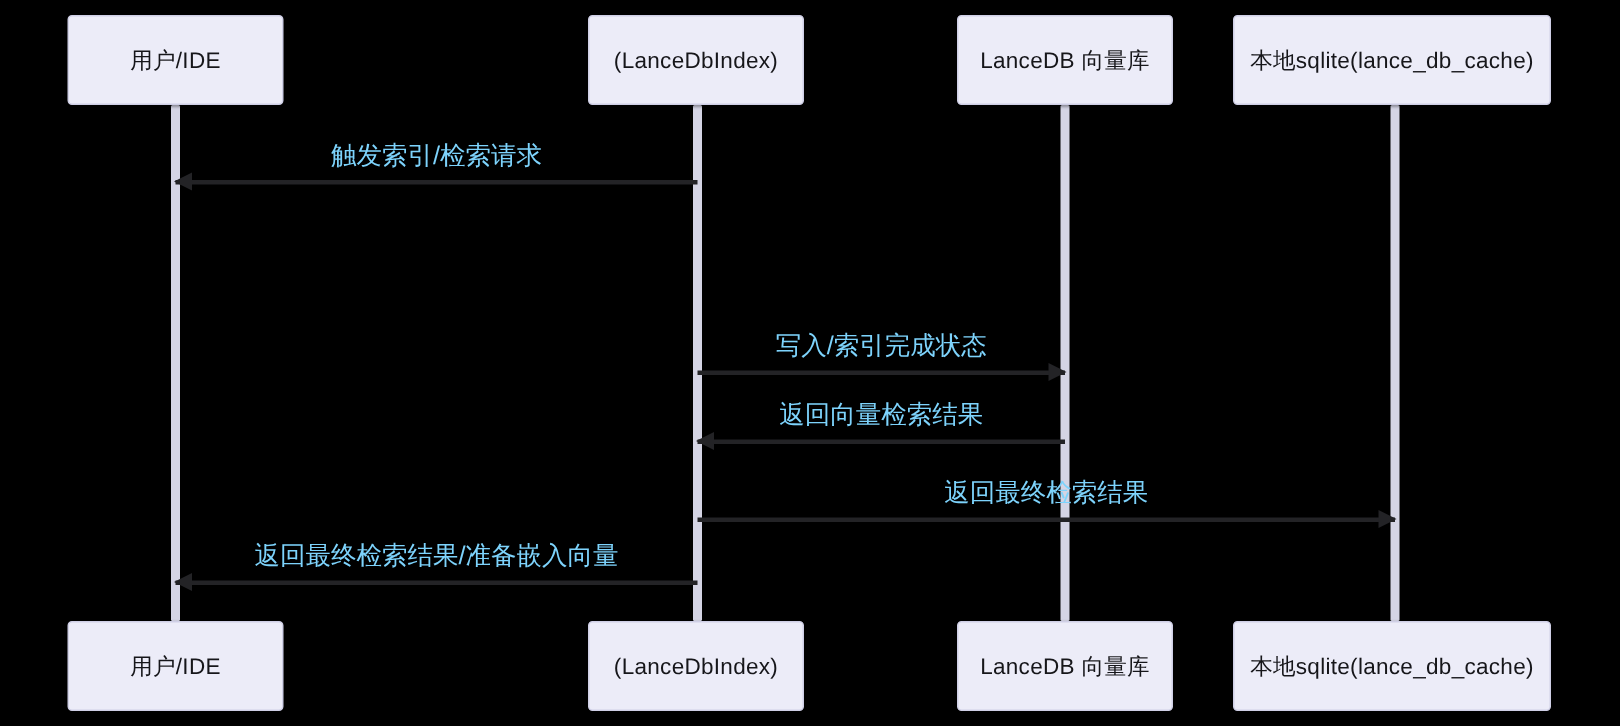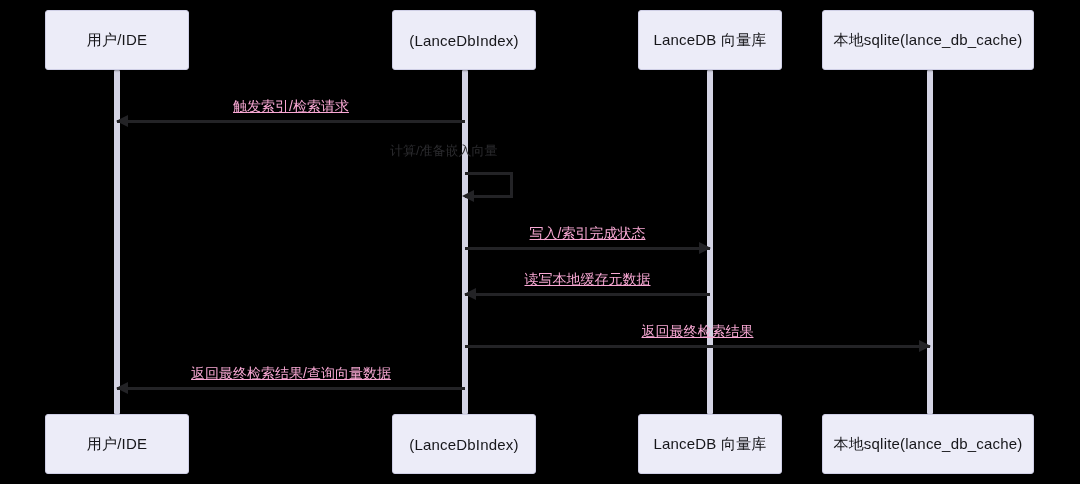--- a/index.html
+++ b/index.html
@@ -50,25 +50,24 @@
     position: absolute;
     left: 0;
     right: 0;
     top: 0;
     height: 3px;
     background: #232326;
   }
   .msg-label {
     position: absolute;
     bottom: 6px;
-    color: #f9a8d4;
-    font-size: 14px;
+    color: #7dd3fc;
+    font-size: 17px;
     white-space: nowrap;
     line-height: 1.15;
-    text-decoration: underline;
   }
   .lbl-center { left: 50%; transform: translateX(-50%); }
 
   .arrowhead {
     position: absolute;
     top: -5px;
     width: 0;
     height: 0;
     border-top: 6px solid transparent;
     border-bottom: 6px solid transparent;
@@ -147,45 +146,38 @@
   <div class="actor-box" style="left:822px; top:414px; width:212px; height:60px;">
     <span>本地sqlite(lance_db_cache)</span>
   </div>
 
   <div class="msg" style="left:117px; top:120px; width:348px;">
     <div class="msg-line"></div>
     <div class="arrowhead arrow-left"></div>
     <div class="msg-label lbl-center">触发索引/检索请求</div>
   </div>
 
-  <div class="self-msg" style="left:465px; top:160px; width:48px; height:46px;">
-    <div class="self-top" style="top:12px; width:48px;"></div>
-    <div class="self-side" style="left:45px; top:12px; height:26px;"></div>
-    <div class="self-bottom" style="top:35px; width:48px;"></div>
-    <div class="self-arrowhead" style="left:-3px; top:30px;"></div>
-    <div class="self-label" style="left:-75px; top:-18px;">计算/准备嵌入向量</div>
-  </div>
 
   <div class="msg" style="left:465px; top:247px; width:245px;">
     <div class="msg-line"></div>
     <div class="arrowhead arrow-right"></div>
     <div class="msg-label lbl-center">写入/索引完成状态</div>
   </div>
 
   <div class="msg" style="left:465px; top:293px; width:245px;">
     <div class="msg-line"></div>
     <div class="arrowhead arrow-left"></div>
-    <div class="msg-label lbl-center">读写本地缓存元数据</div>
+    <div class="msg-label lbl-center">返回向量检索结果</div>
   </div>
 
   <div class="msg" style="left:465px; top:345px; width:465px;">
     <div class="msg-line"></div>
     <div class="arrowhead arrow-right"></div>
     <div class="msg-label lbl-center">返回最终检索结果</div>
   </div>
 
   <div class="msg" style="left:117px; top:387px; width:348px;">
     <div class="msg-line"></div>
     <div class="arrowhead arrow-left"></div>
-    <div class="msg-label lbl-center">返回最终检索结果/查询向量数据</div>
+    <div class="msg-label lbl-center">返回最终检索结果/准备嵌入向量</div>
   </div>
 
 </div>
 
 </body></html>

